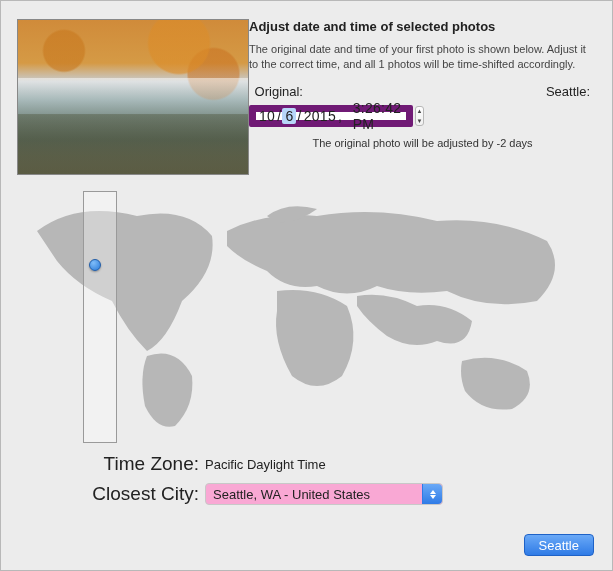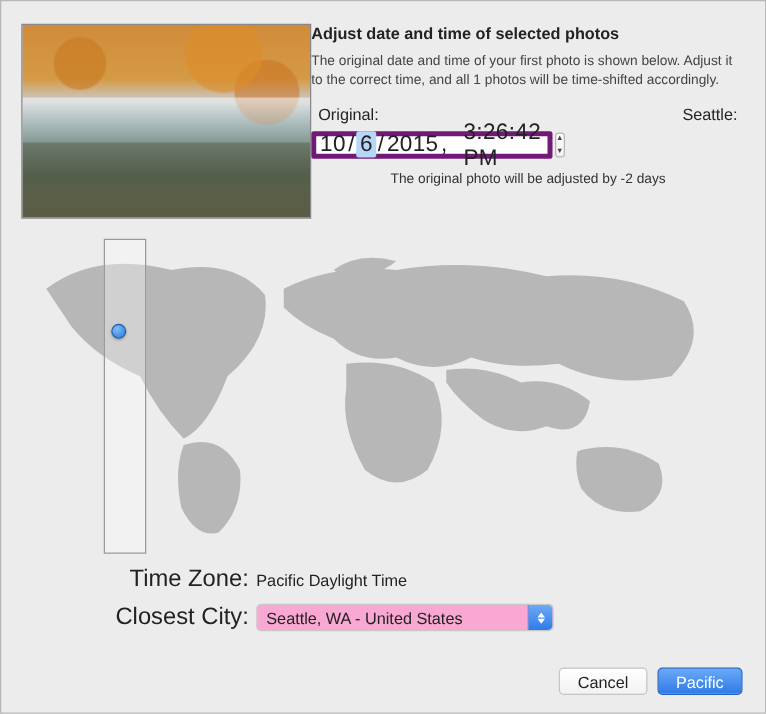--- a/index.html
+++ b/index.html
@@ -45,27 +45,27 @@
     background: linear-gradient(to bottom, rgba(255,255,255,0.5), rgba(150,170,170,0.6));
   }
   .topright { flex: 1; }
   .title { font-weight: bold; font-size: 13px; margin-bottom: 8px; }
   .desc { font-size: 11px; color: #444; line-height: 1.35; margin-bottom: 12px; }
   .rows { display: grid; grid-template-columns: 60px 1fr; row-gap: 6px; align-items: center; }
   .lbl { text-align: right; padding-right: 6px; font-size: 13px; }
   .dateval { font-size: 14px; letter-spacing: 0.3px; display: flex; align-items: center; }
   .adjfield {
     background: #fff;
-    border: 4px solid #701a75;
+    border: 7px solid #701a75;
     border-radius: 2px;
     padding: 2px 4px 2px 2px;
     display: inline-flex;
     align-items: center;
     gap: 0;
-    font-size: 18px;
+    font-size: 14px;
     height: 22px;
   }
   .adjpart { padding: 0 1px; }
   .adjsel {
     background: #b7d6f8;
     border-radius: 2px;
     padding: 0 3px;
   }
   .stepper {
     margin-left: 2px;
@@ -237,15 +237,14 @@
       <span>Seattle, WA - United States</span>
       <div class="combo-btn">
         <span class="up"></span>
         <span class="dn"></span>
       </div>
     </div>
   </div>
 </div>
 
 <div class="footer">
-  <div class="btn">Cancel</div>
-  <div class="btn primary">Pacific</div>
+  <div class="btn primary">Seattle</div>
 </div>
 
 </body></html>

